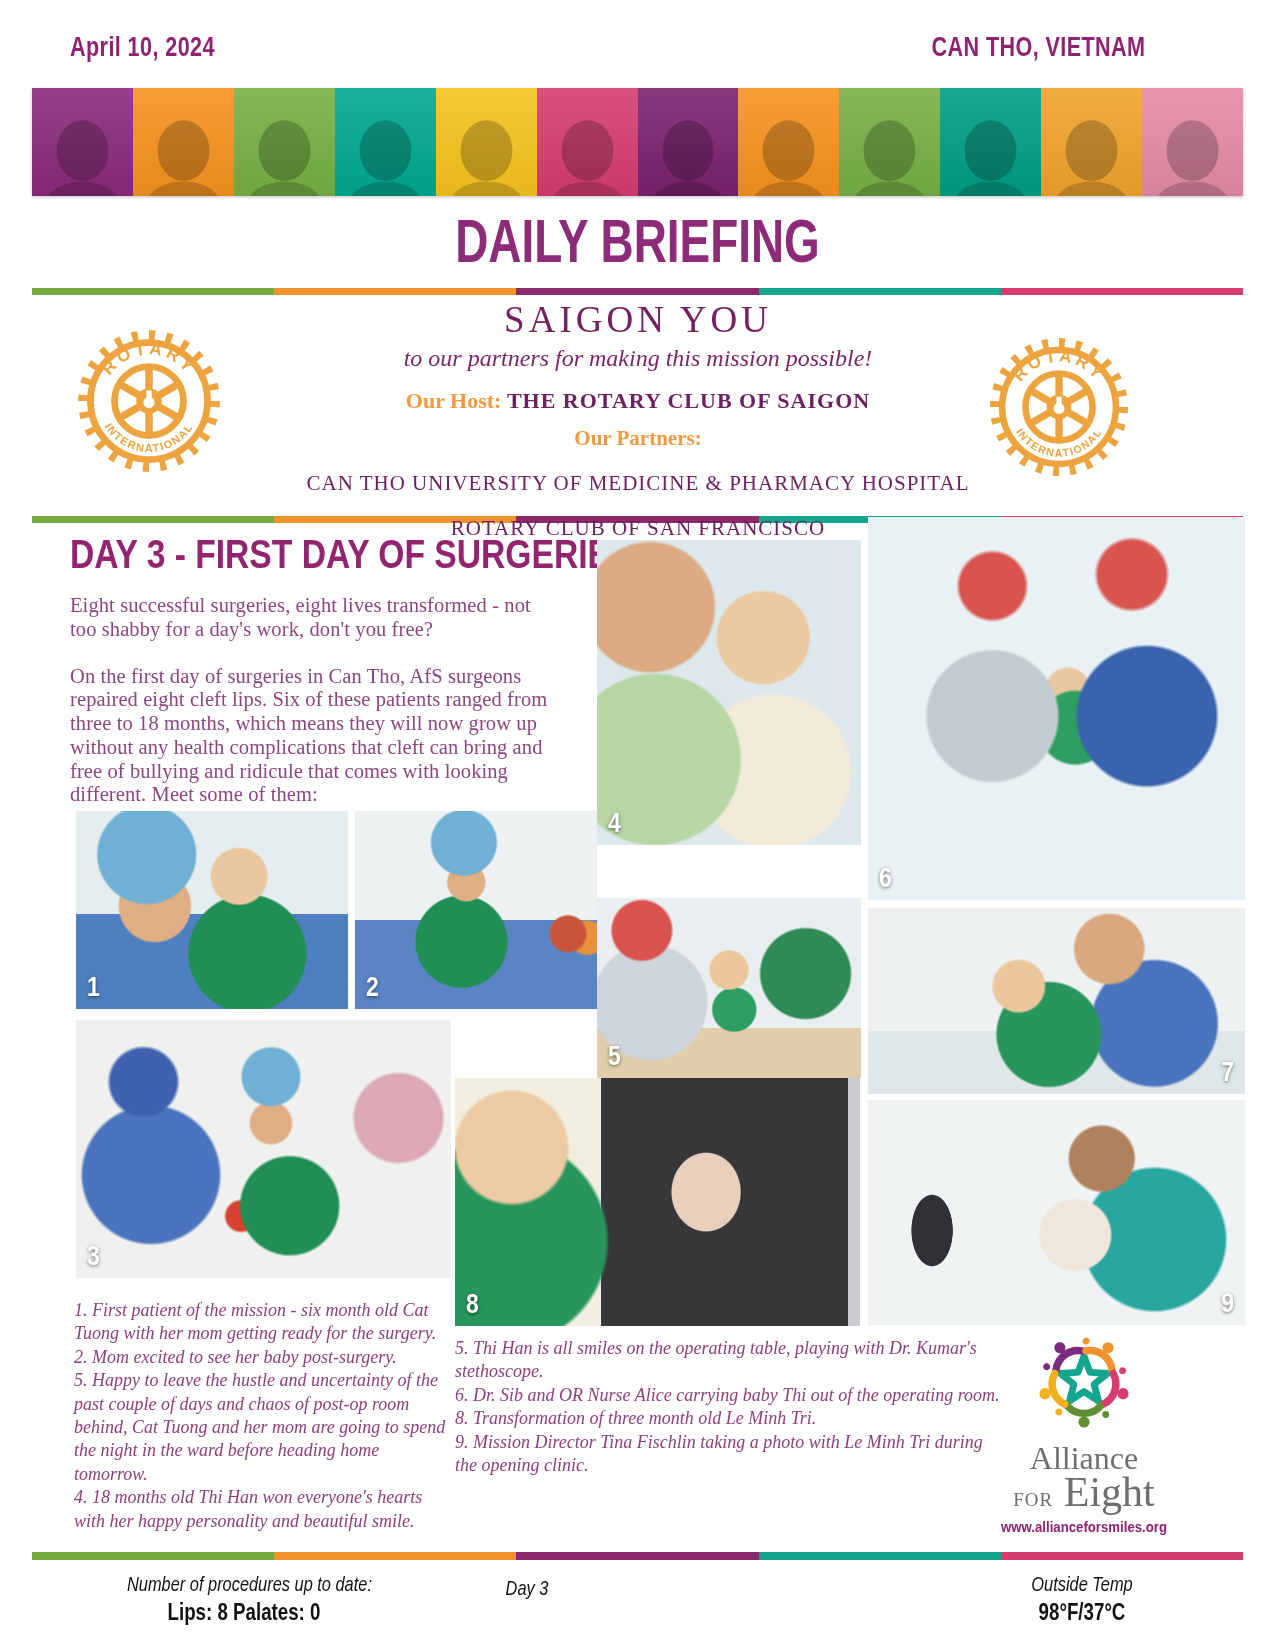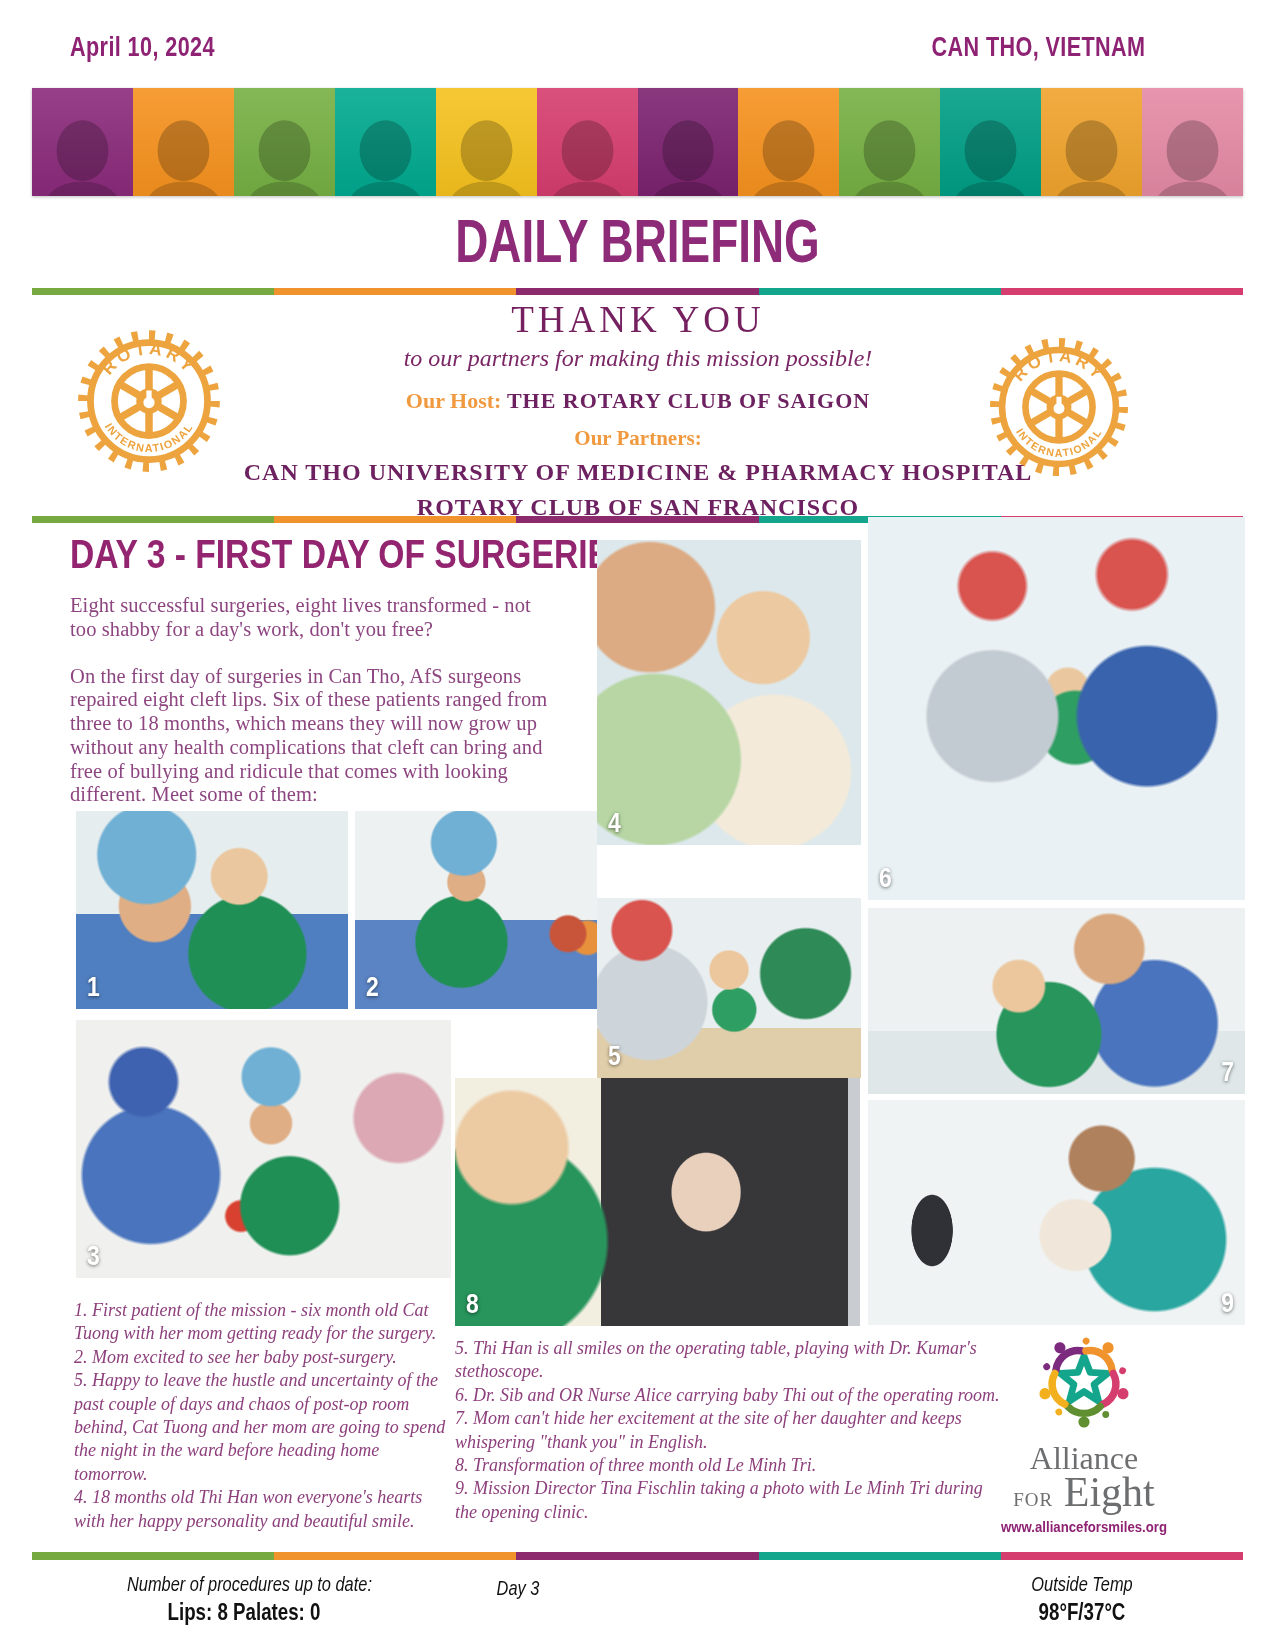--- a/index.html
+++ b/index.html
@@ -34,21 +34,21 @@
   .div1{top:288px;} .div2{top:516px;} .div3{top:1552px;height:8px;}
 
   
   .thanks{position:absolute;left:228px;top:298px;width:820px;text-align:center;color:#76215f;}
   .thanks .ty{font-size:37px;letter-spacing:4px;color:#76215f;font-weight:normal;}
   .thanks .sub{font-size:24px;font-style:italic;font-weight:normal;color:#7b2766;margin-top:4px;}
   .thanks .host{font-size:22px;margin-top:16px;}
   .thanks .host .lbl{color:#f0993f;font-weight:bold;}
   .thanks .host .nm{color:#6d2160;font-weight:bold;letter-spacing:1px;}
   .thanks .plabel{font-size:21px;color:#f0993f;font-weight:bold;margin-top:12px;}
-  .thanks .pline{font-size:24px;color:#6d2160;font-weight:bold;letter-spacing:1px;margin-top:8px;}
+  .thanks .pline{font-size:21px;color:#6d2160;font-weight:normal;letter-spacing:1px;margin-top:20px;}
 
   .rotary{position:absolute;width:150px;height:150px;}
   .rotary.left{left:74px;top:326px;} .rotary.right{left:986px;top:334px;width:146px;height:146px;}
 
   
   .article{position:absolute;left:70px;top:531px;width:492px;}
   .article h2{margin:0 0 16px 0;font-family:"Liberation Sans",sans-serif;font-weight:bold;
     font-size:41px;color:#93246f;transform:scaleX(.82);transform-origin:left center;white-space:nowrap;}
   .article p{margin:0 0 23px 0;font-size:20.5px;line-height:1.16;color:#8d4580;letter-spacing:.1px;}
 
@@ -134,21 +134,21 @@
   .afs .l2{font-size:42px;color:#6d6e70;line-height:.9;}
   .afs .l2 .for{font-size:19px;letter-spacing:1px;}
   .afs .url{font-family:"Liberation Sans",sans-serif;font-weight:bold;font-size:15px;color:#8e2273;
     margin-top:6px;transform:scaleX(.88);transform-origin:center;}
 
   
   .foot{font-family:"Liberation Sans",sans-serif;color:#111;position:absolute;text-align:center;}
   .foot .ital{font-style:italic;font-size:21px;transform:scaleX(.78);transform-origin:center;white-space:nowrap;}
   .foot .bold{font-weight:bold;font-size:24px;transform:scaleX(.78);transform-origin:center;white-space:nowrap;margin-top:2px;}
   .f-left{left:94px;top:1572px;width:300px;}
-  .f-center{left:8px;top:1576px;width:1020px;}
+  .f-center{left:17px;top:1576px;width:1020px;}
   .f-right{left:932px;top:1572px;width:300px;}
 </style>
 </head>
 <body>
 
 <div class="page">
 
   <div class="hdr-date">April 10, 2024</div>
   <div class="hdr-loc">CAN THO, VIETNAM</div>
 
@@ -237,21 +237,21 @@
     </defs>
     <text font-family="Liberation Sans, sans-serif" font-weight="bold" font-size="23" fill="#eda43f" letter-spacing="5">
       <textPath href="#rotR-top" startOffset="50%" text-anchor="middle">ROTARY</textPath>
     </text>
     <text font-family="Liberation Sans, sans-serif" font-weight="bold" font-size="14.5" fill="#eda43f" letter-spacing="2">
       <textPath href="#rotR-bot" startOffset="50%" text-anchor="middle">INTERNATIONAL</textPath>
     </text>
   </svg>
 
   <div class="thanks">
-    <div class="ty">THANK YOU</div>
+    <div class="ty">SAIGON YOU</div>
     <div class="sub">to our partners for making this mission possible!</div>
     <div class="host">
       <span class="lbl">Our Host:</span>
       <span class="nm">THE ROTARY CLUB OF SAIGON</span>
     </div>
     <div class="plabel">Our Partners:</div>
     <div class="pline">CAN THO UNIVERSITY OF MEDICINE &amp; PHARMACY HOSPITAL</div>
     <div class="pline">ROTARY CLUB OF SAN FRANCISCO</div>
   </div>
 
@@ -291,21 +291,20 @@
 
   <div class="caps caps-left">
     <p>1. First patient of the mission - six month old Cat Tuong with her mom getting ready for the surgery.</p>
     <p>2. Mom excited to see her baby post-surgery.</p>
     <p>5. Happy to leave the hustle and uncertainty of the past couple of days and chaos of post-op room behind, Cat Tuong and her mom are going to spend the night in the ward before heading home tomorrow.</p>
     <p>4. 18 months old Thi Han won everyone's hearts with her happy personality and beautiful smile.</p>
   </div>
   <div class="caps caps-right">
     <p>5. Thi Han is all smiles on the operating table, playing with Dr. Kumar's stethoscope.</p>
     <p>6. Dr. Sib and OR Nurse Alice carrying baby Thi out of the operating room.</p>
-    <p>7. Mom can't hide her excitement at the site of her daughter and keeps whispering "thank you" in English.</p>
     <p>8. Transformation of three month old Le Minh Tri.</p>
     <p>9. Mission Director Tina Fischlin taking a photo with Le Minh Tri during the opening clinic.</p>
   </div>
 
   <div class="afs">
     <svg width="128" height="118" viewBox="0 0 200 190">
       <path d="M100,55 L110,81.2 L138,82.6 L116.2,100.3 L123.5,127.4 L100,112 L76.5,127.4 L83.8,100.3 L62,82.6 L90,81.2 Z" fill="none" stroke="#14a68c" stroke-width="11" stroke-linejoin="round"></path>
       <g id="afs-people">
         <g transform="rotate(-36 100 95)">
           <path d="M 74,54 A 36,36 0 0 1 126,54" fill="none" stroke="#7b2a7d" stroke-width="12" stroke-linecap="round"></path>

